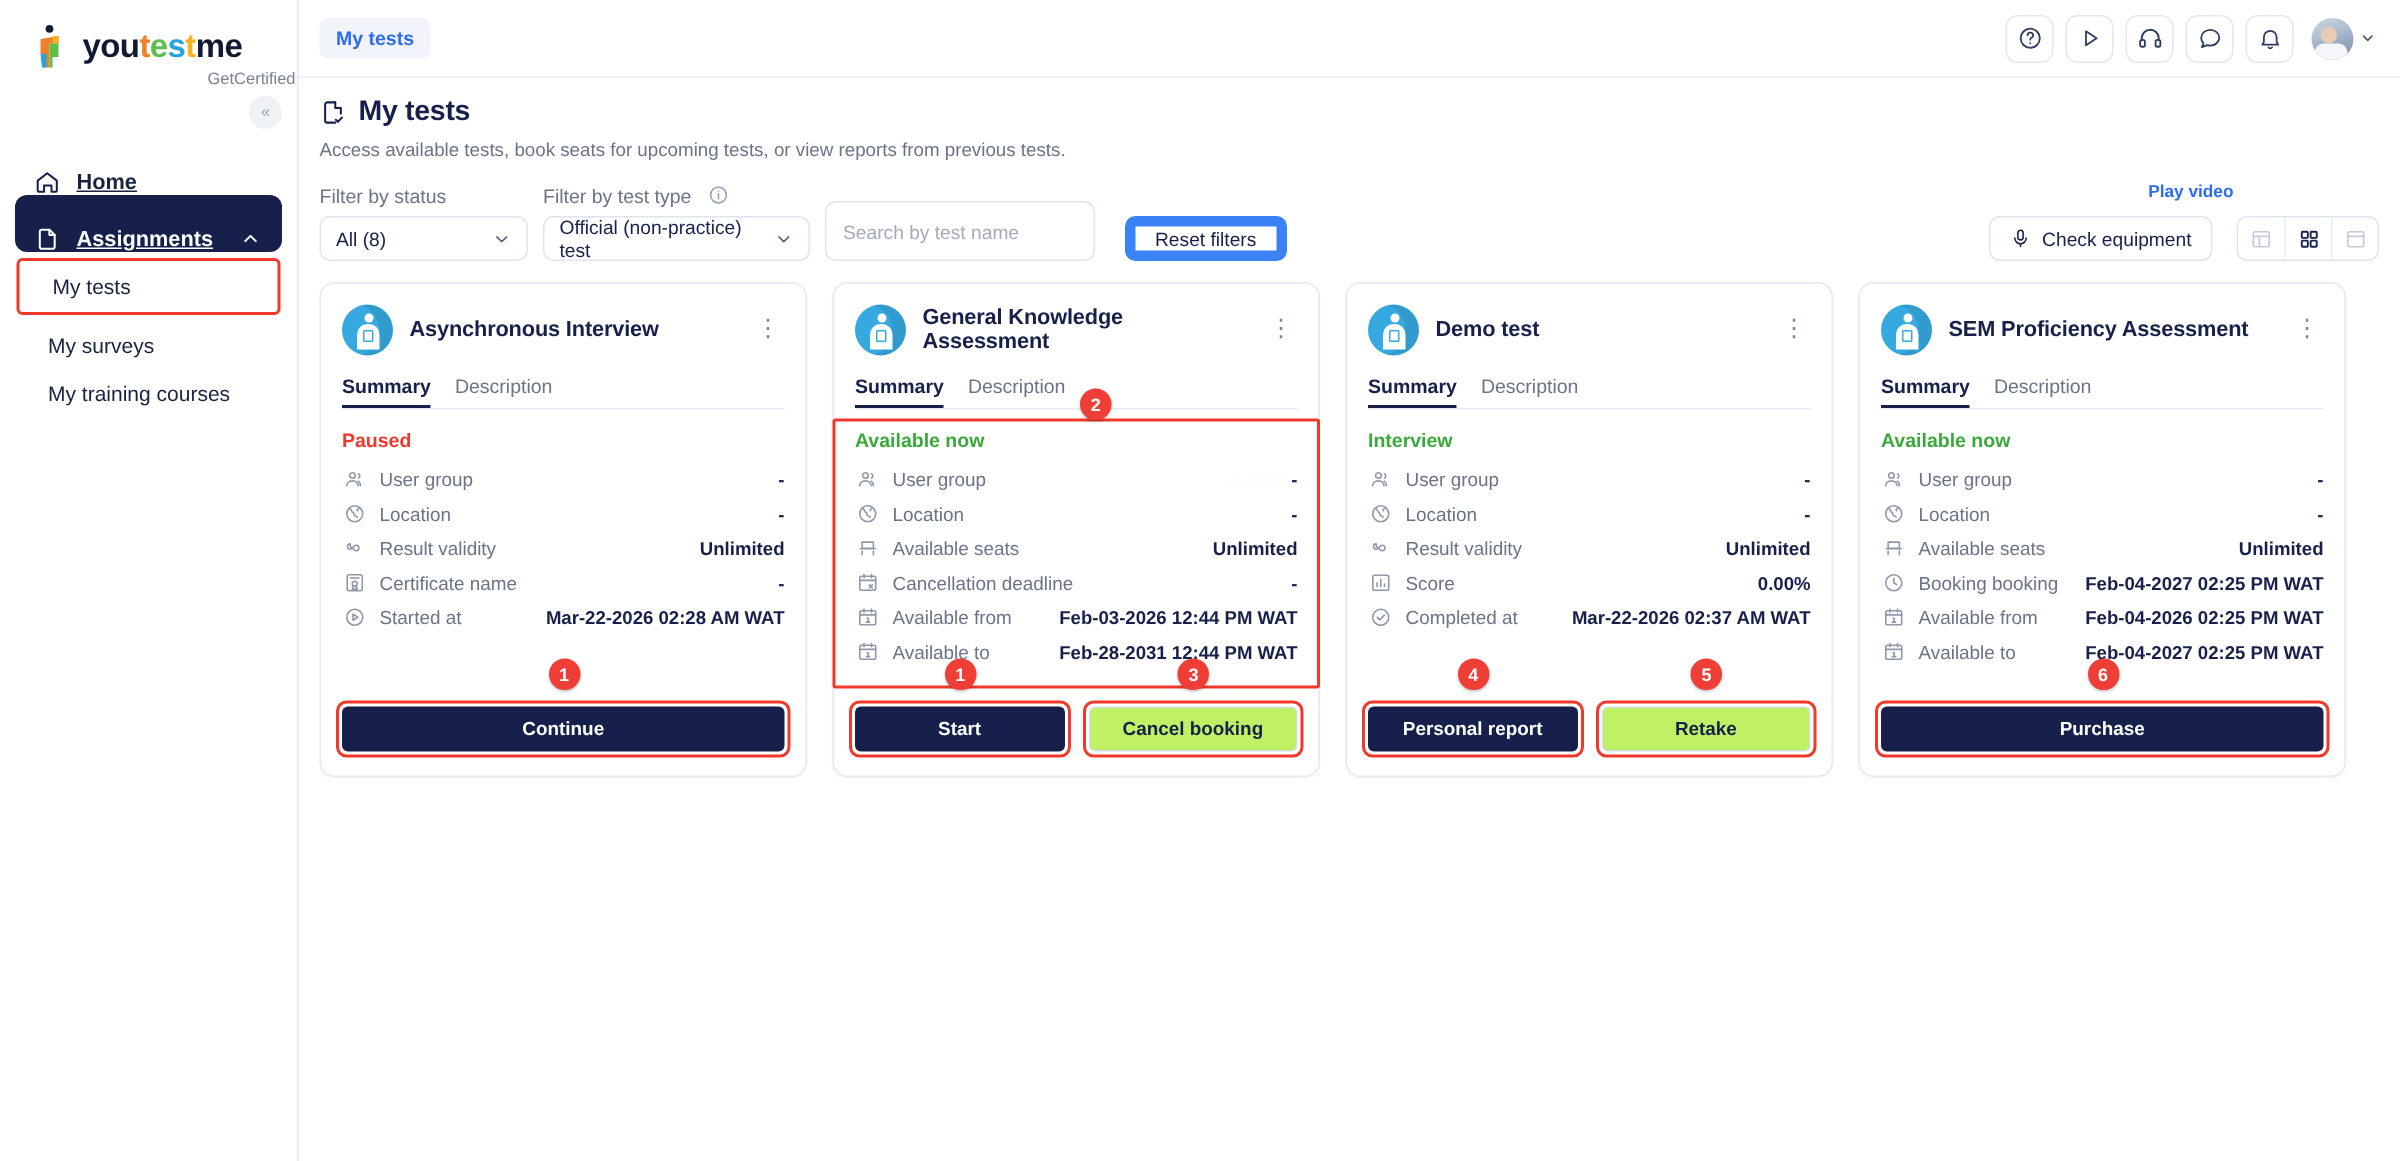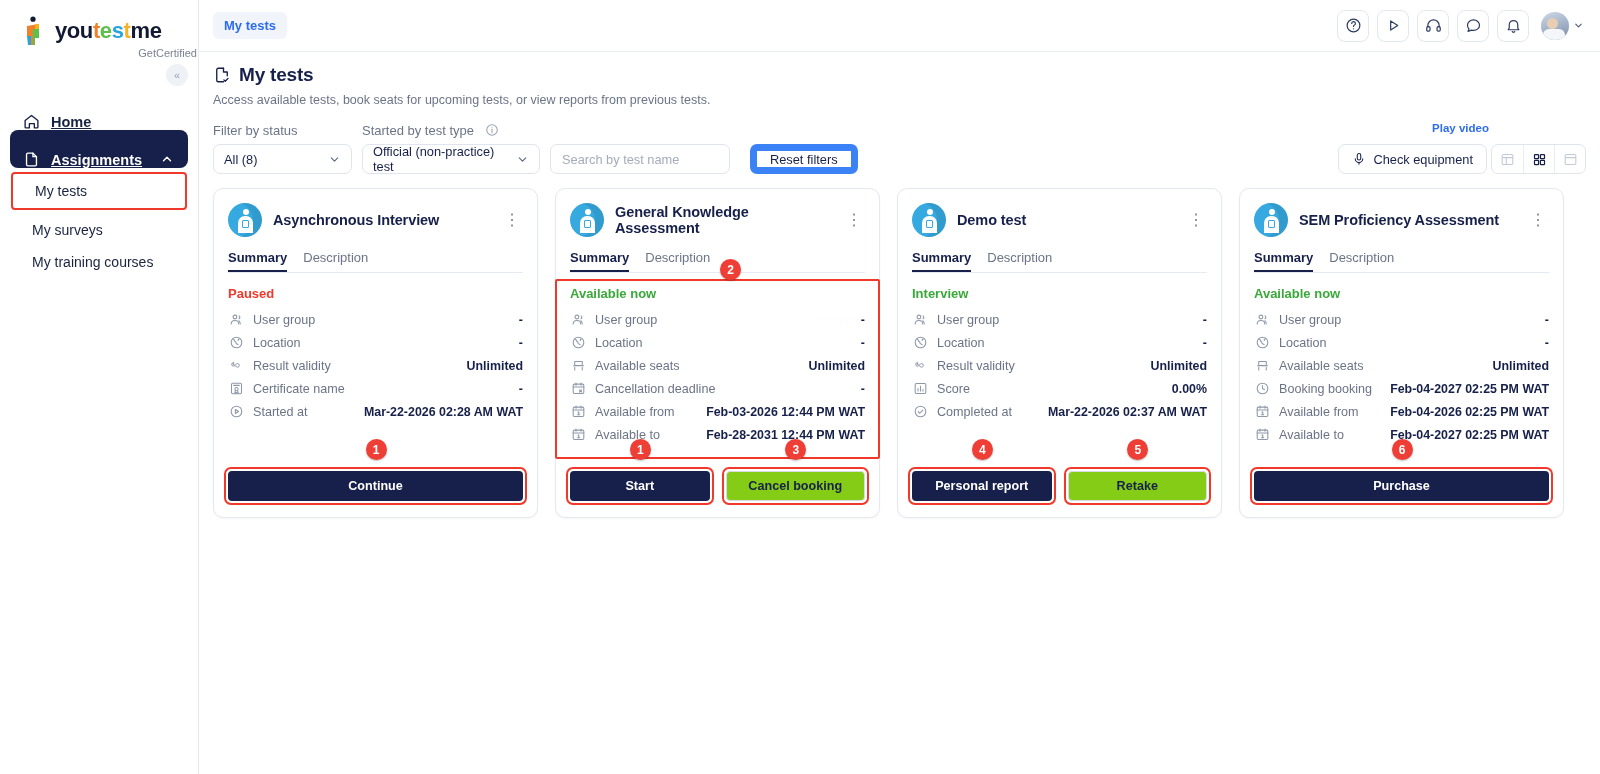--- a/index.html
+++ b/index.html
@@ -92,30 +92,30 @@
   .fgroup{ margin-right:10px; }
   .flabel{ font-size:13px;color:#6b7487; display:block; margin-bottom:6px;}
   .select{
     height:30px;border:1px solid #dfe4ee;border-radius:7px;background:#fff;
     display:flex;align-items:center;justify-content:space-between;
     padding:0 10px; font-size:12.8px; color:#16204a; cursor:pointer; gap:12px;
   }
   .sel-w1{ width:139px; } .sel-w2{ width:139px; } .sel-w3{ width:178px; }
   .info-i{ display:inline-flex;width:14px;height:14px;color:#9aa3b4;margin-left:7px; vertical-align:-2px;}
   .search-input{
-    width:180px;height:30px;border:1px solid #dfe4ee;border-radius:7px;background:#fff;
+    width:180px;height:40px;border:1px solid #dfe4ee;border-radius:7px;background:#fff;
     padding:0 11px;font-size:12.8px;color:#16204a;font-family:inherit;outline:none;
   }
   .search-input::placeholder{ color:#a4abba; }
   .btn-reset{
     height:30px;border:7px solid #3b82f6;border-radius:7px;background:#fff;
     padding:0 13px;font-size:12.8px;color:#16204a;cursor:pointer;font-family:inherit;
     margin-left:10px;
   }
-  .filters-right{ margin-left:auto; display:flex; align-items:flex-end; gap:4px; position:relative;}
+  .filters-right{ margin-left:auto; display:flex; align-items:flex-end; gap:16px; position:relative;}
   .play-video{
     position:absolute; right:97px; top:-22px; color:#2b6cf0; font-size:11.5px; font-weight:600; cursor:pointer;
     white-space:nowrap;
   }
   .btn-equip{
     height:30px;border:1px solid #dfe4ee;border-radius:7px;background:#fff;
     padding:0 13px;font-size:12.8px;color:#16204a;cursor:pointer;font-family:inherit;
     display:flex;align-items:center;gap:7px;
   }
   .viewtoggle{
@@ -165,21 +165,21 @@
   .row .lbl{ color:#6b7487; margin-left:9px; }
   .row .val{ margin-left:auto; color:#16204a; font-weight:700; font-size:12.4px; }
   .row .ghost{ margin-left:auto; color:#fdfdfd; font-size:11px; margin-right:4px; }
 
   .card-actions{ margin-top:auto; display:flex; gap:16px; padding-top:22px; }
   .btn-prim{
     flex:1; height:30px; background:#16204a; color:#fff; border:none; border-radius:4px;
     font-size:12.6px; font-weight:700; cursor:pointer; font-family:inherit;
   }
   .btn-sec{
-    flex:1; height:30px; background:#84cc16; color:#16204a; border:1px solid #d6dbe6; border-radius:4px;
+    flex:1; height:30px; background:#bef264; color:#16204a; border:1px solid #d6dbe6; border-radius:4px;
     font-size:12.6px; font-weight:600; cursor:pointer; font-family:inherit;
   }
   .btn-wrap{ flex:1; position:relative; display:flex; }
   .btn-wrap.hl{ outline:2px solid #f0392b; outline-offset:2px; border-radius:3px; }
 
   
   .hl-box{ position:absolute; border:2px solid #f0392b; border-radius:2px; pointer-events:none; }
   .badge{
     position:absolute; width:21px;height:21px;border-radius:50%;
     background:#ef3e36; color:#fff; font-size:12px; font-weight:700;
@@ -317,21 +317,21 @@
                 <svg width="13" height="13" viewBox="0 0 24 24" fill="none" stroke="#5b6580" stroke-width="2" stroke-linecap="round" stroke-linejoin="round">
                   <path d="M6 9l6 6 6-6"></path>
                 </svg>
               </span>
           </div>
         </div>
 
 
         <div class="fgroup">
           <span class="flabel">
-            <span>Started by test type</span>
+            <span>Filter by test type</span>
             <span class="info-i">
               <svg width="14" height="14" viewBox="0 0 24 24" fill="none" stroke="#9aa3b4" stroke-width="1.8" stroke-linecap="round">
                   <circle cx="12" cy="12" r="9"></circle>
                   <path d="M12 10.5v6"></path>
                   <circle cx="12" cy="7.6" r="0.9" fill="#9aa3b4" stroke="none"></circle>
                 </svg>
             </span>
           </span>
           <div class="select sel-w3">
             <span>Official (non-practice) test</span>

